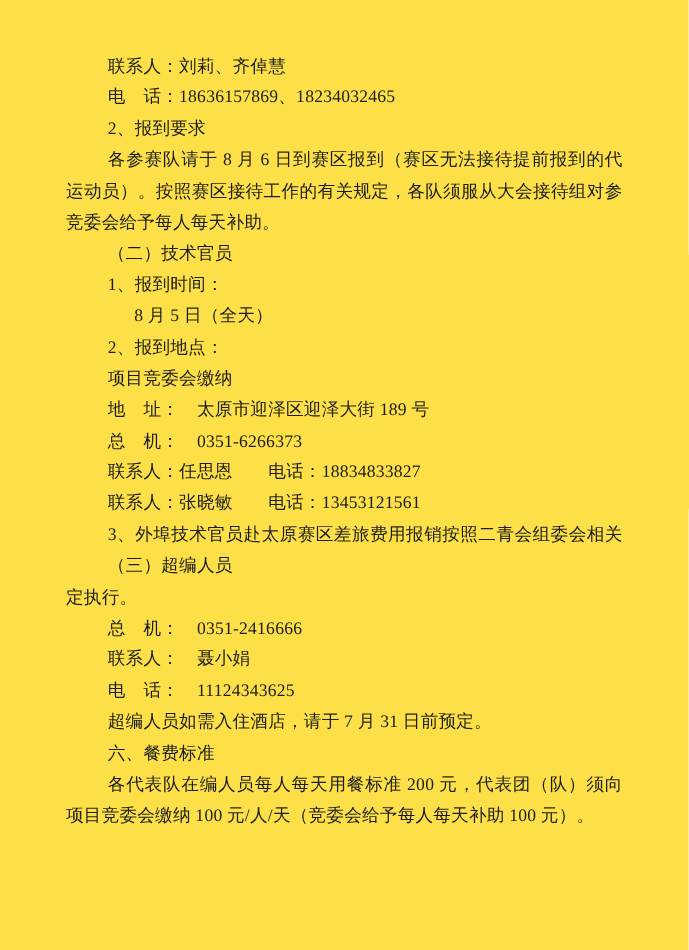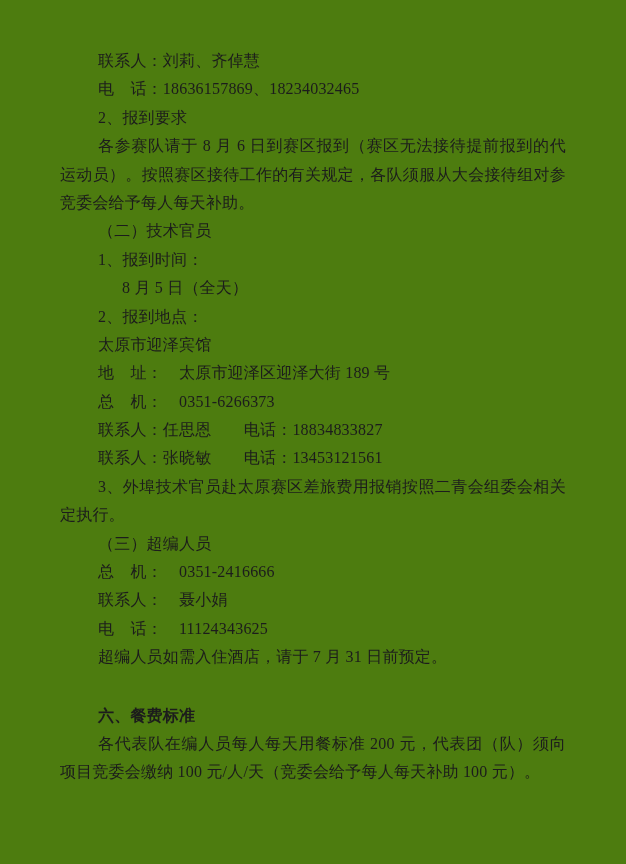--- a/index.html
+++ b/index.html
@@ -12,65 +12,65 @@
     height: 864px;
     overflow: hidden;
     font-family: "Liberation Serif", "DejaVu Serif", serif;
     color: #1c1c1c;
   }
   .page {
     box-sizing: border-box;
     width: 626px;
     height: 864px;
     padding: 47px 60px 0 60px;
-    background: #4d7c0f;
+    background: #fde047;
   }
   .line {
     margin: 0;
     padding: 0;
     height: 28.4px;
     line-height: 28.4px;
     font-size: 16px;
     overflow: hidden;
     white-space: normal;
     text-align: left;
     letter-spacing: 0.2px;
   }
   .indent-first { text-indent: 38px; }
   .indent-deep  { text-indent: 62px; }
   .indent-body  { text-indent: 0; }
   .justify {
     text-align: justify;
     text-align-last: justify;
     text-justify: inter-ideograph;
   }
-  .bold { font-weight: bold; margin-top: 30px; }
+  .bold { font-weight: normal; }
 </style>
 </head>
 <body>
 
 <div class="page">
   <p class="line indent-first">联系人：刘莉、齐倬慧</p>
   <p class="line indent-first">电　话：18636157869、18234032465</p>
   <p class="line indent-first">2、报到要求</p>
   <p class="line indent-first justify">各参赛队请于 8 月 6 日到赛区报到（赛区无法接待提前报到的代表队</p>
   <p class="line indent-body justify">运动员）。按照赛区接待工作的有关规定，各队须服从大会接待组对参赛</p>
   <p class="line indent-body">竞委会给予每人每天补助。</p>
   <p class="line indent-first">（二）技术官员</p>
   <p class="line indent-first">1、报到时间：</p>
   <p class="line indent-deep">8 月 5 日（全天）</p>
   <p class="line indent-first">2、报到地点：</p>
-  <p class="line indent-first">太原市迎泽宾馆</p>
+  <p class="line indent-first">项目竞委会缴纳</p>
   <p class="line indent-first">地　址：　太原市迎泽区迎泽大街 189 号</p>
   <p class="line indent-first">总　机：　0351-6266373</p>
   <p class="line indent-first">联系人：任思恩　　电话：18834833827</p>
   <p class="line indent-first">联系人：张晓敏　　电话：13453121561</p>
   <p class="line indent-first justify">3、外埠技术官员赴太原赛区差旅费用报销按照二青会组委会相关规</p>
+  <p class="line indent-first">（三）超编人员</p>
   <p class="line indent-body">定执行。</p>
-  <p class="line indent-first">（三）超编人员</p>
   <p class="line indent-first">总　机：　0351-2416666</p>
   <p class="line indent-first">联系人：　聂小娟</p>
   <p class="line indent-first">电　话：　11124343625</p>
   <p class="line indent-first">超编人员如需入住酒店，请于 7 月 31 日前预定。</p>
   <p class="line indent-first bold">六、餐费标准</p>
   <p class="line indent-first justify">各代表队在编人员每人每天用餐标准 200 元，代表团（队）须向网球</p>
   <p class="line indent-body">项目竞委会缴纳 100 元/人/天（竞委会给予每人每天补助 100 元）。</p>
 </div>
 
 </body></html>

